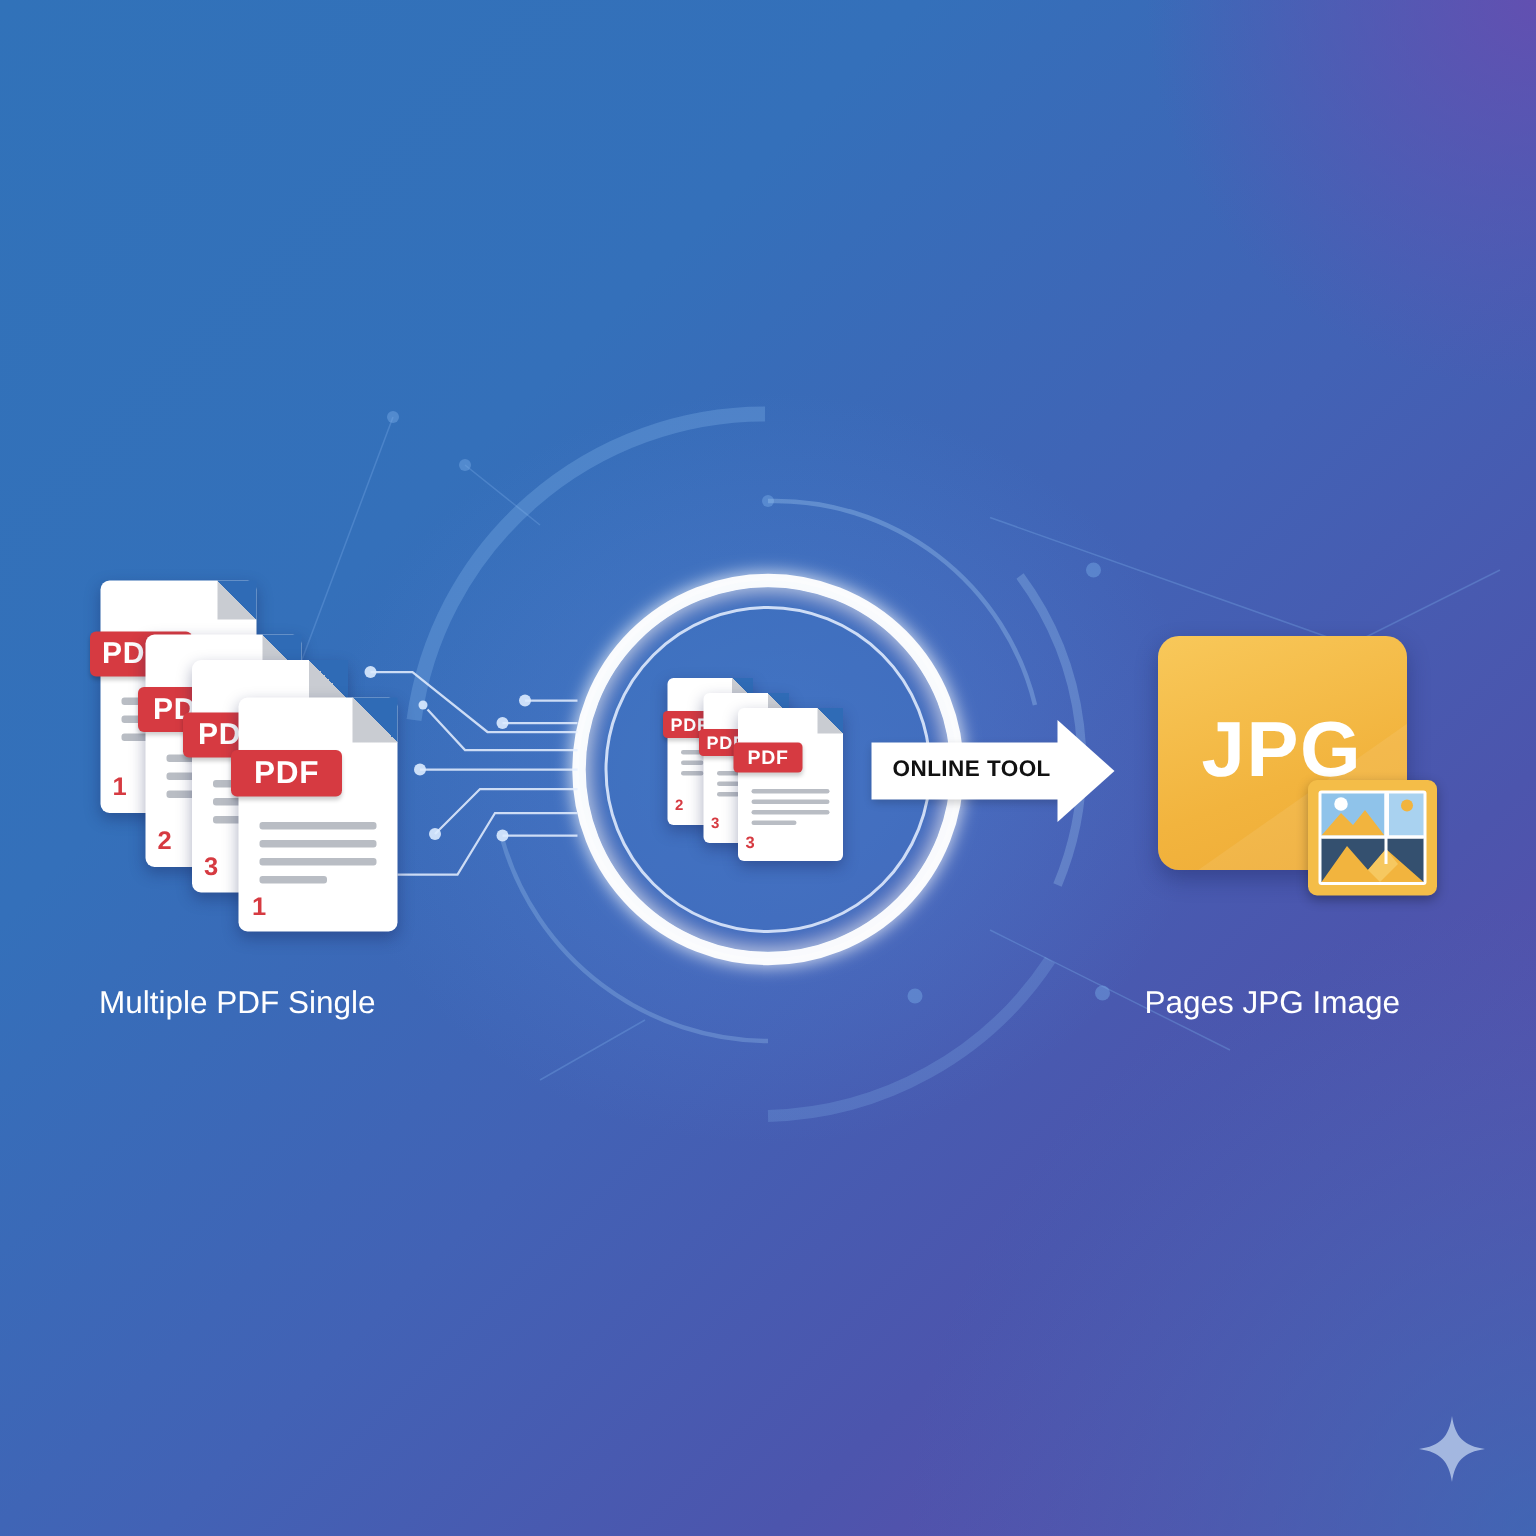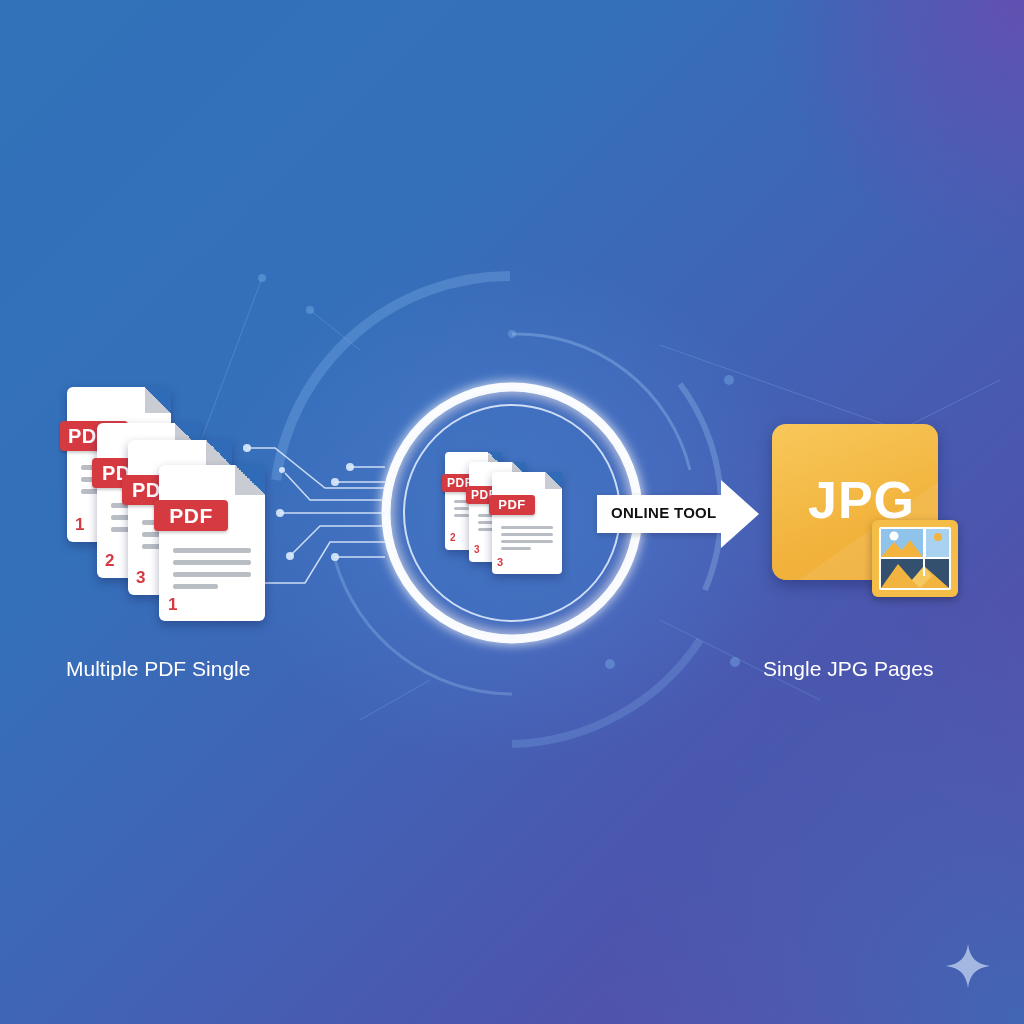--- a/index.html
+++ b/index.html
@@ -50,21 +50,21 @@
 
   .caption {
     position: absolute;
     color: #ffffff;
     font-size: 21px;
     white-space: nowrap;
   }
 
   
   .arrow {
-    position: absolute; left: 581px; top: 480px; width: 162px; height: 68px; margin-left: 16px;
+    position: absolute; left: 581px; top: 480px; width: 162px; height: 68px;
   }
   .arrow .shaft {
     position: absolute; left: 0; top: 15px; width: 130px; height: 38px;
     background: #fff;
     box-shadow: 0 2px 6px rgba(0,0,0,0.2);
   }
   .arrow .head {
     position: absolute; left: 124px; top: 0;
     width: 0; height: 0;
     border-top: 34px solid transparent;
@@ -83,21 +83,21 @@
     border-radius: 14px;
     background: linear-gradient(160deg, #f8c85a 0%, #f2b43e 60%, #eeab36 100%);
     box-shadow: 0 6px 14px rgba(20,30,80,0.35);
     overflow: hidden;
   }
   .jpg-tile::after {
     content: ""; position: absolute; left: 40px; top: 90px; width: 200px; height: 120px;
     background: rgba(255,255,255,0.08); transform: rotate(-35deg);
   }
   .jpg-text {
-    position: absolute; left: 0; top: 46px; width: 150px; text-align: center;
+    position: absolute; left: 0; top: 46px; width: 150px; text-align: left;
     font-size: 52px; font-weight: bold; color: #fff; letter-spacing: 1px; padding-left: 29px;
   }
   .thumb {
     position: absolute; left: 872px; top: 520px; width: 86px; height: 77px;
     background: #f4bd48; border-radius: 6px;
     box-shadow: 0 3px 8px rgba(0,0,0,0.3);
   }
   .sparkle { position: absolute; left: 944px; top: 942px; }
 </style>
 </head>
@@ -253,17 +253,17 @@
     <rect x="54" y="9" width="23" height="28" fill="#a9d2f0"></rect>
     <circle cx="66" cy="17" r="4" fill="#f2b43e"></circle>
 
     <rect x="9" y="39" width="68" height="29" fill="#34506f"></rect>
     <polygon points="9,68 26,44 40,60 52,46 77,68" fill="#f2b43e"></polygon>
     <polygon points="40,60 52,46 60,56 48,68" fill="#f6c860"></polygon>
     <line x1="52" y1="9" x2="52" y2="56" stroke="#fff" stroke-width="2"></line>
     <line x1="9" y1="38" x2="77" y2="38" stroke="#fff" stroke-width="2"></line>
   </svg>
 </div>
-<div class="caption" style="left:763px; top:657px;">Single JPG Pages</div>
+<div class="caption" style="left:763px; top:657px;">Pages JPG Image</div>
 
 <svg class="sparkle" width="48" height="48" viewBox="0 0 48 48">
   <path d="M24 2 C26 16 32 22 46 24 C32 26 26 32 24 46 C22 32 16 26 2 24 C16 22 22 16 24 2 Z" fill="#a3b7e0"></path>
 </svg>
 
 </body></html>

